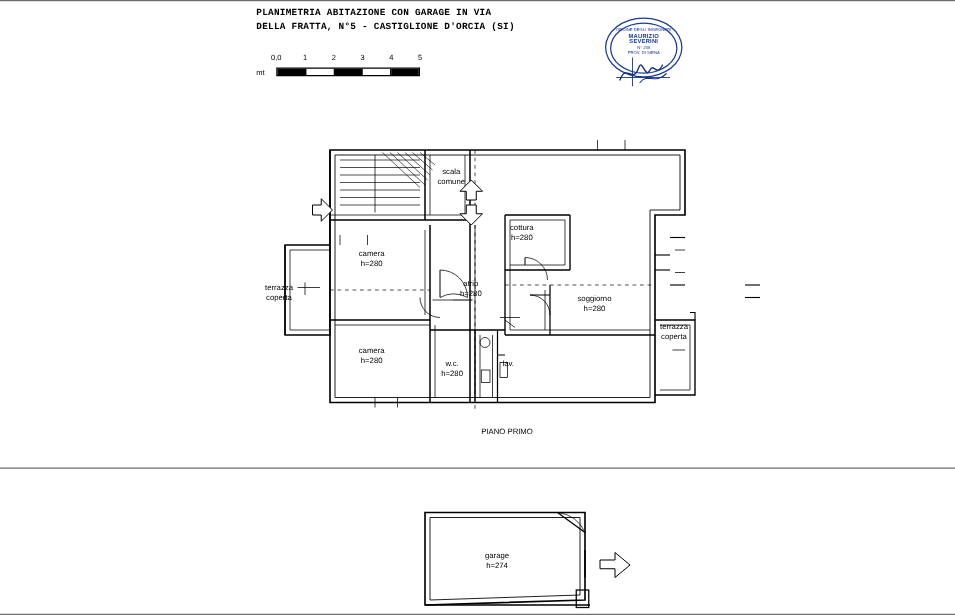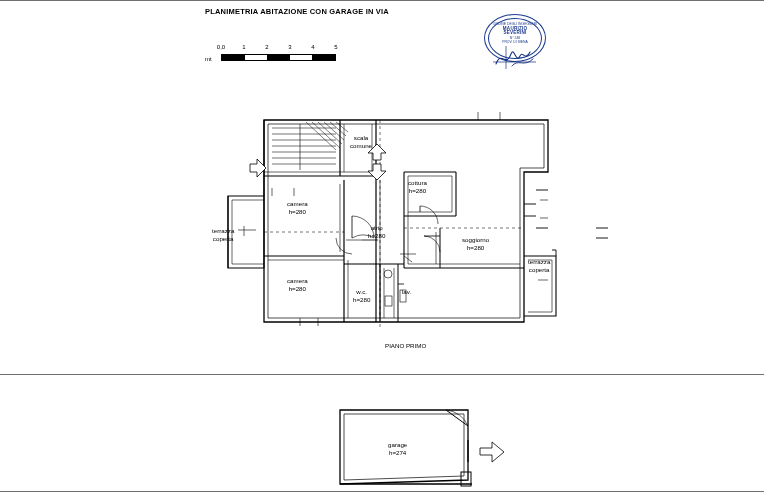--- a/index.html
+++ b/index.html
@@ -25,20 +25,21 @@
   
   .title-block {
     position: absolute;
     left: 205px;
     top: 6px;
     width: 300px;
     font-size: 7.5px;
     font-weight: bold;
     letter-spacing: 0.2px;
     line-height: 11px;
+    font-family: Liberation Mono, monospace;
   }
   
   .scale-wrap {
     position: absolute;
     left: 205px;
     top: 44px;
     width: 150px;
     height: 26px;
   }
   .scale-label {
@@ -151,20 +152,21 @@
     height: 1px;
   }
 </style>
 </head>
 <body>
 
 <div class="page">
 
   <div class="title-block">
     <div>PLANIMETRIA ABITAZIONE CON GARAGE IN VIA</div>
+    <div>DELLA FRATTA, N°5 - CASTIGLIONE D'ORCIA (SI)</div>
   </div>
 
   <div class="scale-wrap">
     <div class="scale-label">mt</div>
     <div class="scale-nums">
       <span style="left:0px">0,0</span>
       <span style="left:23px">1</span>
       <span style="left:46px">2</span>
       <span style="left:69px">3</span>
       <span style="left:92px">4</span>

